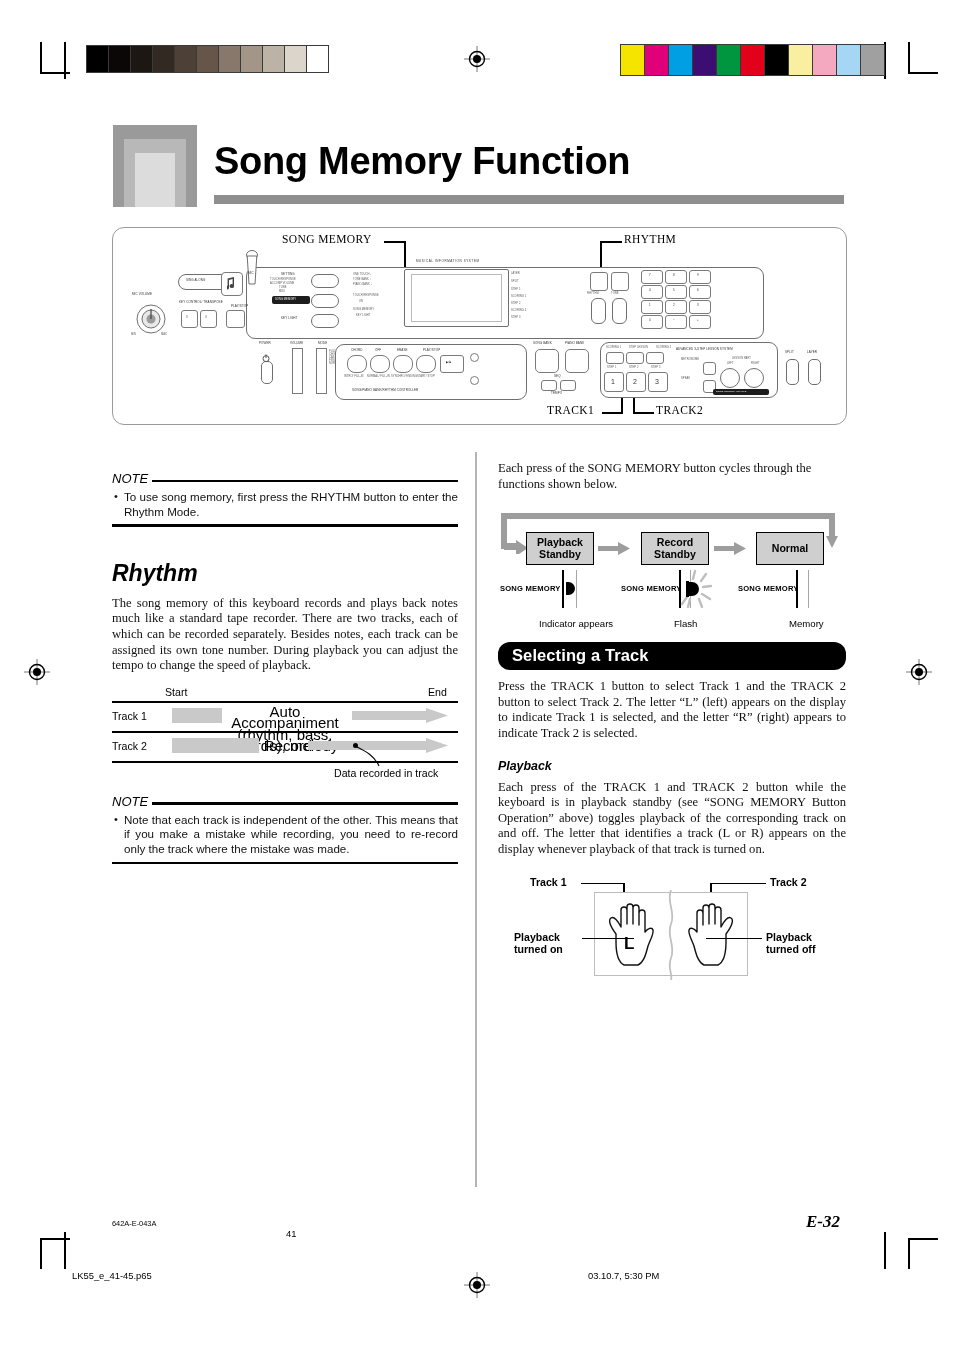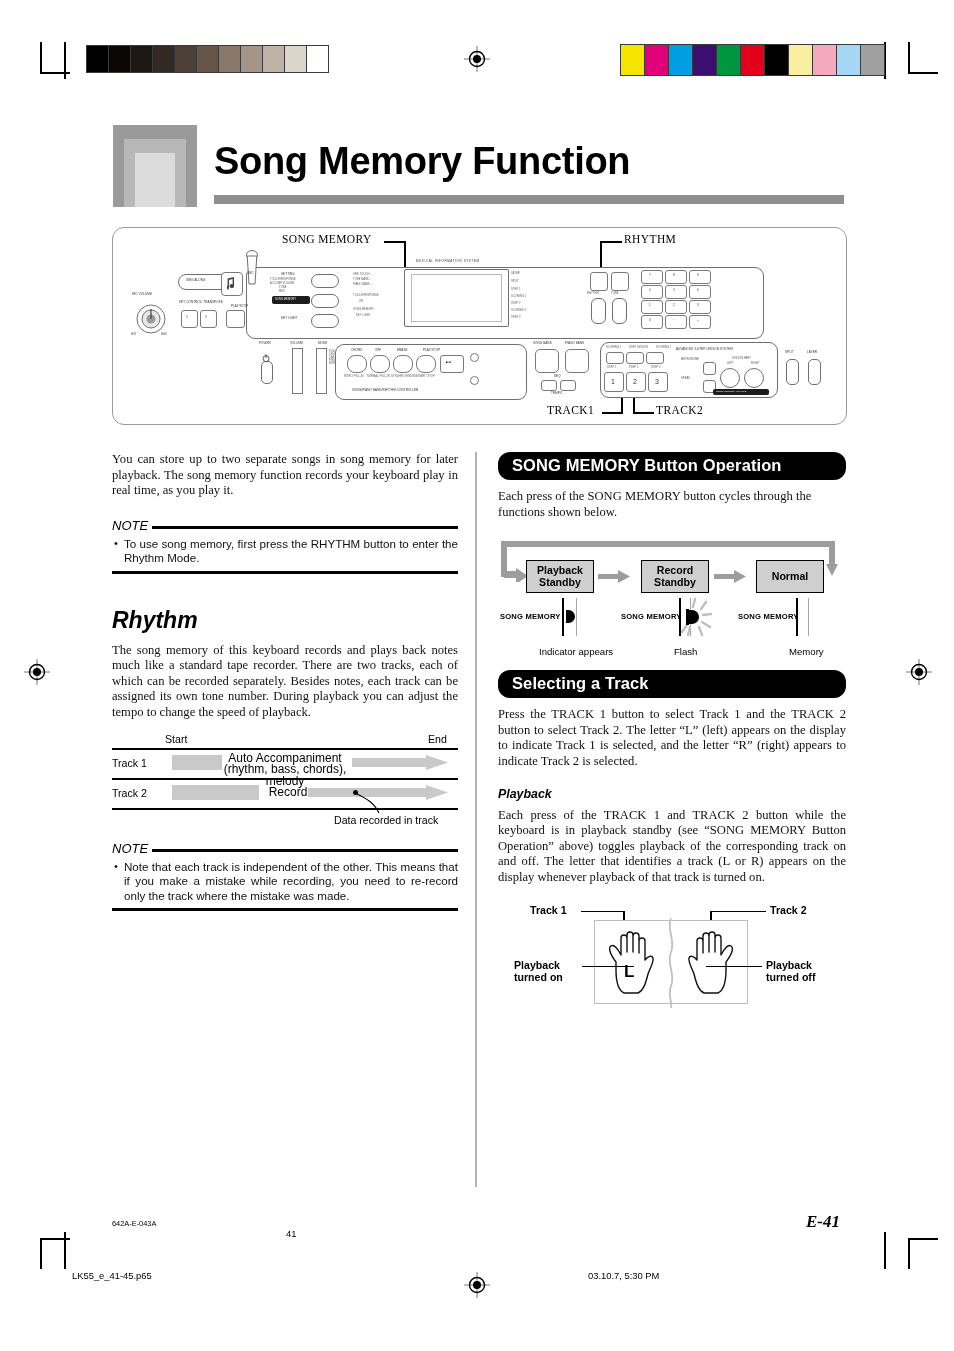--- a/index.html
+++ b/index.html
@@ -97,21 +97,21 @@
 
   
   .tchart{position:relative;width:346px;height:92px;}
   .tchart .hline{position:absolute;left:0;width:346px;height:2px;background:#000;}
   .tchart .lbl{
     position:absolute;font-family:"Liberation Sans",sans-serif;font-size:10.6px;color:#000;
   }
   .tchart .bar{position:absolute;height:15px;background:#c9c9c9;}
   .tchart .arrow{position:absolute;height:15px;}
   .tchart .ctr{
-    position:absolute;font-family:"Liberation Sans",sans-serif;font-size:12px;
+    position:absolute;font-family:"Liberation Sans",sans-serif;font-size:15px;
     color:#000;text-align:center;line-height:11.5px;
   }
   .tchart .dot{position:absolute;width:5px;height:5px;border-radius:50%;background:#000;}
 
   
   .cyc{position:relative;width:348px;height:120px;}
   .cyc .box{
     position:absolute;background:#cfcfcf;border:1.6px solid #000;
     font-family:"Liberation Sans",sans-serif;font-weight:bold;font-size:10.6px;
     color:#000;text-align:center;line-height:11.6px;
@@ -445,21 +445,20 @@
 
   <div class="tiny-txt b" style="left:672px;top:122px;">SPLIT</div>
   <div class="tiny-txt b" style="left:694px;top:122px;">LAYER</div>
   <div class="pill" style="left:673px;top:131px;width:11px;height:24px;border-radius:5px;"></div>
   <div class="pill" style="left:695px;top:131px;width:11px;height:24px;border-radius:5px;"></div>
 </div>
 
 <div class="divider-v"></div>
 
 <div class="col-l" style="top:452px;">
-  <p class="bodytext">You can store up to two separate songs in song memory for later playback. The song memory function records your keyboard play in real time, as you play it.</p>
 
   <div style="margin-top:19px;">
     <div class="note-head">
       <span>NOTE</span>
       <span class="rule"></span>
     </div>
     <ul class="note-body">
       <li>To use song memory, first press the RHYTHM button to enter the Rhythm Mode.</li>
     </ul>
     <div class="note-rule-b"></div>
@@ -514,21 +513,20 @@
     </div>
     <ul class="note-body">
       <li>Note that each track is independent of the other. This means that if you make a mistake while recording, you need to re-record only the track where the mistake was made.</li>
     </ul>
     <div class="note-rule-b"></div>
   </div>
 </div>
 
 <div class="col-r" style="top:452px;">
 
-  <h3 class="banner">SONG MEMORY Button Operation</h3>
   <p class="bodytext" style="margin-top:9px;text-align:left;">Each press of the SONG MEMORY button cycles through the functions shown below.</p>
 
   <div class="cyc" style="margin-top:16px;">
 
     <div class="abs" style="left:0;top:0;width:348px;height:46px;">
       <svg width="348" height="46" viewBox="0 0 348 46">
         <path d="M18 38 L6 38 L6 8 L334 8 L334 30" fill="none" stroke="#9d9d9d" stroke-width="6"></path>
         <path d="M6 38 L18 38 L18 32 L30 40 L18 48 L18 42 L6 42 Z" fill="#9d9d9d"></path>
         <path d="M328 28 L340 28 L334 40 Z" fill="#9d9d9d"></path>
       </svg>
@@ -645,17 +643,17 @@
     <div class="hleader" style="left:208px;top:62px;width:56px;"></div>
     <div class="hlbl" style="left:268px;top:55px;">
       <span>Playback</span><br>
       <span>turned off</span>
     </div>
   </div>
 
 </div>
 
 <div class="f-code" style="left:112px;top:1219px;">642A-E-043A</div>
-<div class="f-page" style="left:806px;top:1212px;">E-41</div>
+<div class="f-page" style="left:806px;top:1212px;">E-32</div>
 
 <div class="f-meta" style="left:72px;top:1270px;">LK55_e_41-45.p65</div>
 <div class="f-meta" style="left:286px;top:1228px;">41</div>
 <div class="f-meta" style="left:588px;top:1270px;">03.10.7, 5:30 PM</div>
 
 </body></html>

